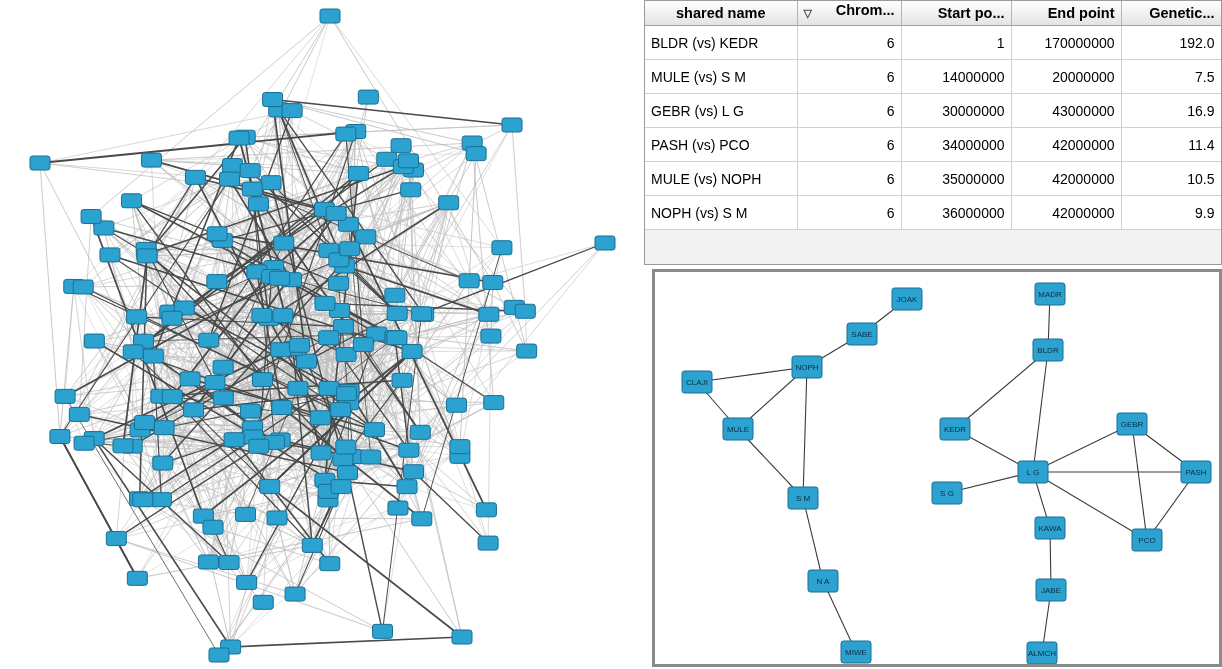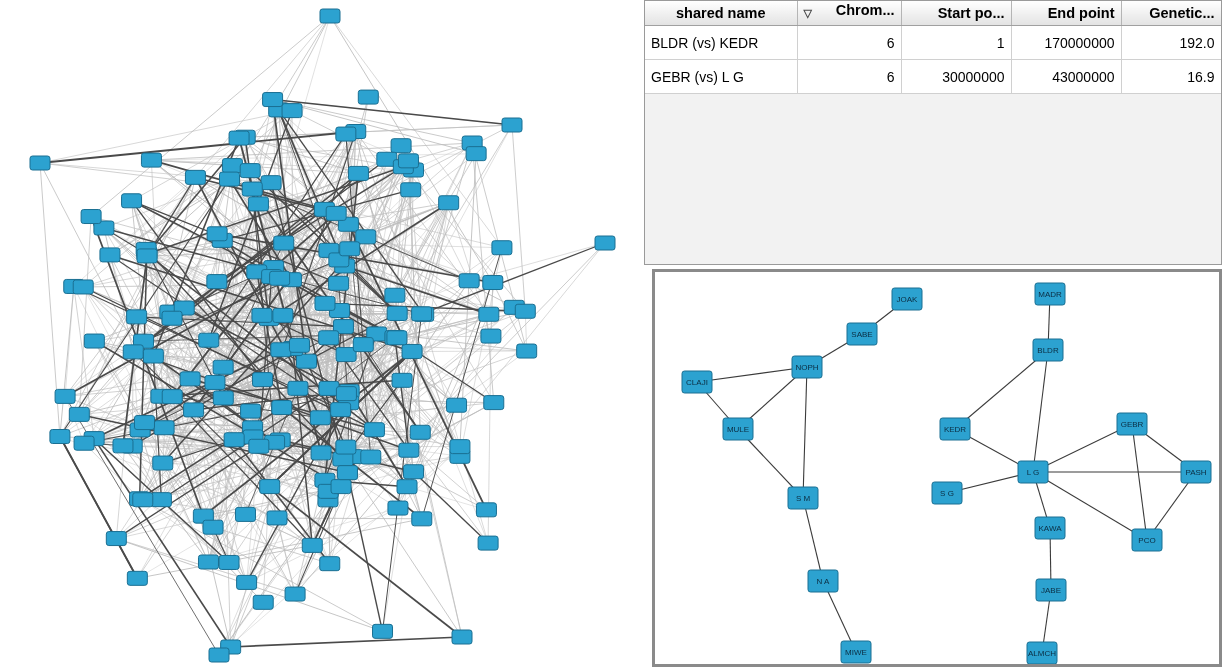--- a/index.html
+++ b/index.html
@@ -1826,25 +1826,53 @@
         </thead>
         <tbody id="table-body">
             <tr>
               <td class="c-name">BLDR (vs) KEDR</td>
               <td class="c-num">6</td>
               <td class="c-num">1</td>
               <td class="c-num">170000000</td>
               <td class="c-num">192.0</td>
             </tr>
             <tr>
+              <td class="c-name">MULE (vs) S M</td>
+              <td class="c-num">6</td>
+              <td class="c-num">14000000</td>
+              <td class="c-num">20000000</td>
+              <td class="c-num">7.5</td>
+            </tr>
+            <tr>
               <td class="c-name">GEBR (vs) L G</td>
               <td class="c-num">6</td>
               <td class="c-num">30000000</td>
               <td class="c-num">43000000</td>
               <td class="c-num">16.9</td>
+            </tr>
+            <tr>
+              <td class="c-name">PASH (vs) PCO</td>
+              <td class="c-num">6</td>
+              <td class="c-num">34000000</td>
+              <td class="c-num">42000000</td>
+              <td class="c-num">11.4</td>
+            </tr>
+            <tr>
+              <td class="c-name">MULE (vs) NOPH</td>
+              <td class="c-num">6</td>
+              <td class="c-num">35000000</td>
+              <td class="c-num">42000000</td>
+              <td class="c-num">10.5</td>
+            </tr>
+            <tr>
+              <td class="c-name">NOPH (vs) S M</td>
+              <td class="c-num">6</td>
+              <td class="c-num">36000000</td>
+              <td class="c-num">42000000</td>
+              <td class="c-num">9.9</td>
             </tr>
           </tbody>
       </table>
     </div>
 
     <div id="sub-network">
       <svg id="sub-svg" width="564" height="392" viewBox="0 0 564 392">
           <g>
             <line x1="252" y1="27" x2="207" y2="62" class="edge" stroke-width="1.1"></line>
             <line x1="207" y1="62" x2="152" y2="95" class="edge" stroke-width="1.1"></line>

